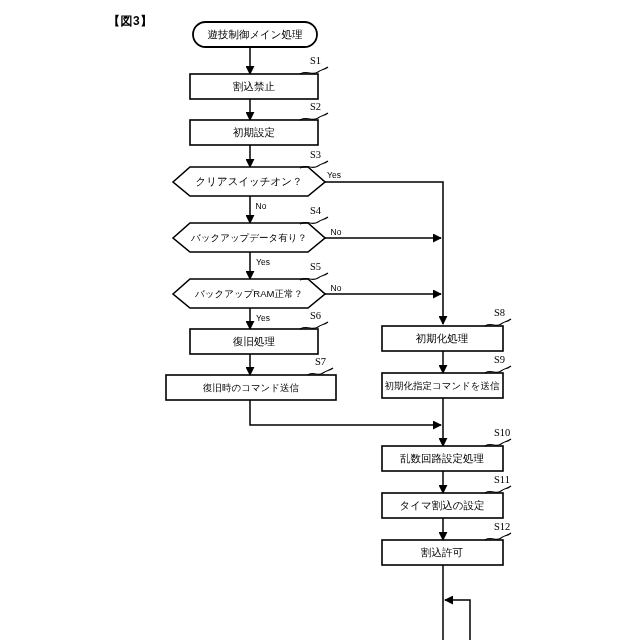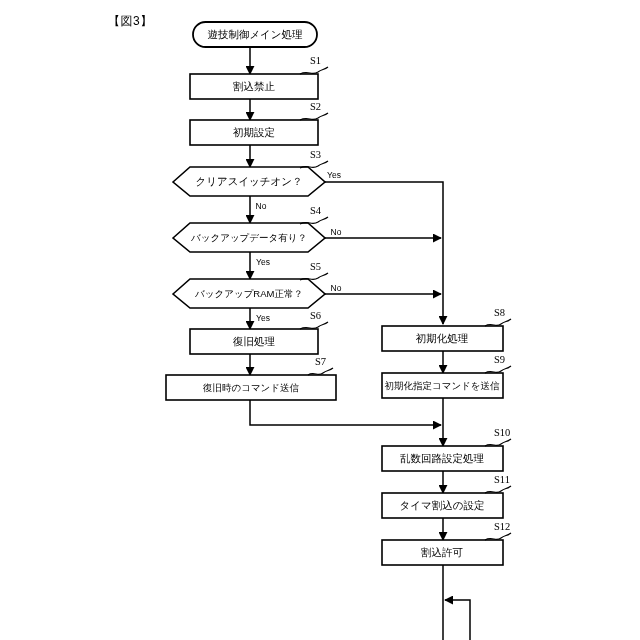--- a/index.html
+++ b/index.html
@@ -14,21 +14,21 @@
     height: 640px;
     background: #ffffff;
     font-family: "Liberation Sans", "DejaVu Sans", sans-serif;
     overflow: hidden;
   }
   #figure-label {
     position: absolute;
     left: 108px;
     top: 13px;
     font-size: 12px;
-    font-weight: normal;
+    font-weight: bold;
     color: #000000;
     letter-spacing: 0.5px;
     white-space: nowrap;
   }
   #flow-svg {
     position: absolute;
     left: 0;
     top: 0;
     width: 640px;
     height: 640px;

